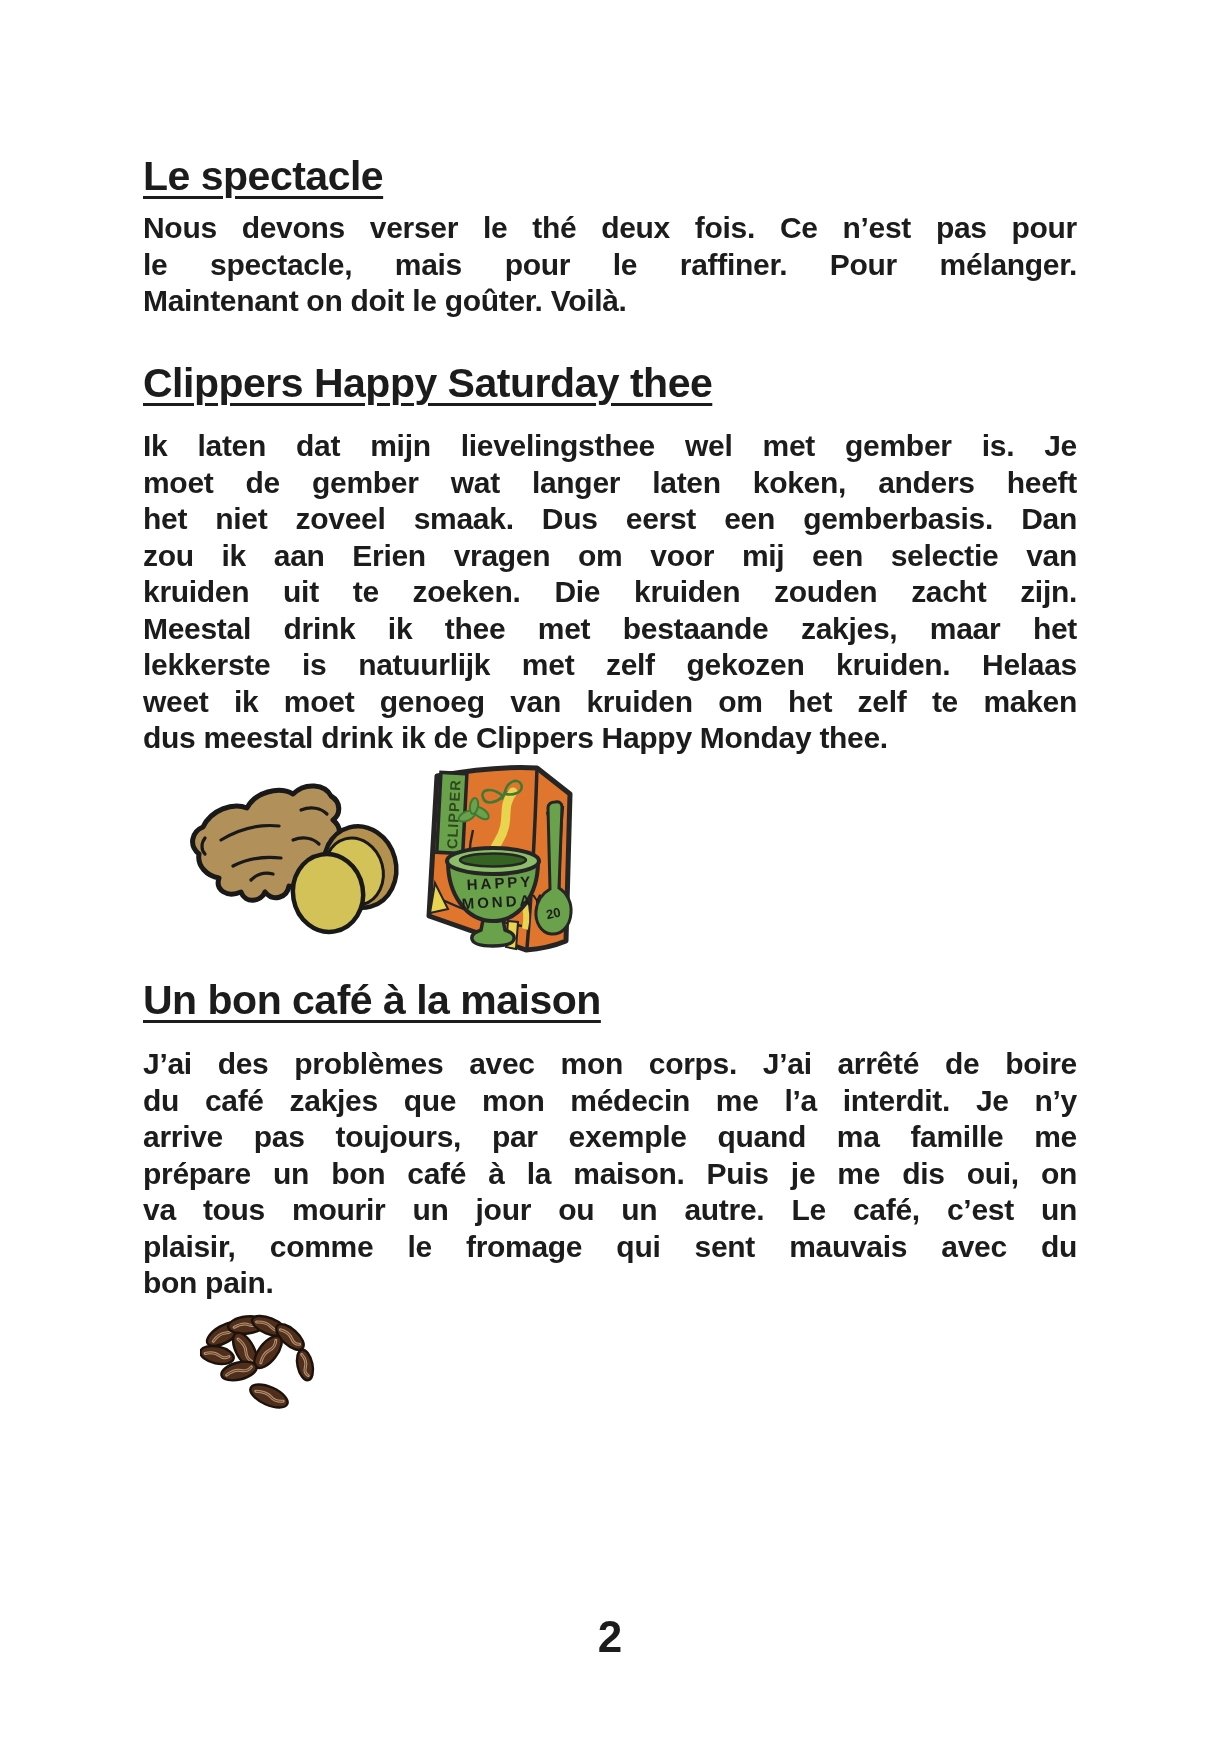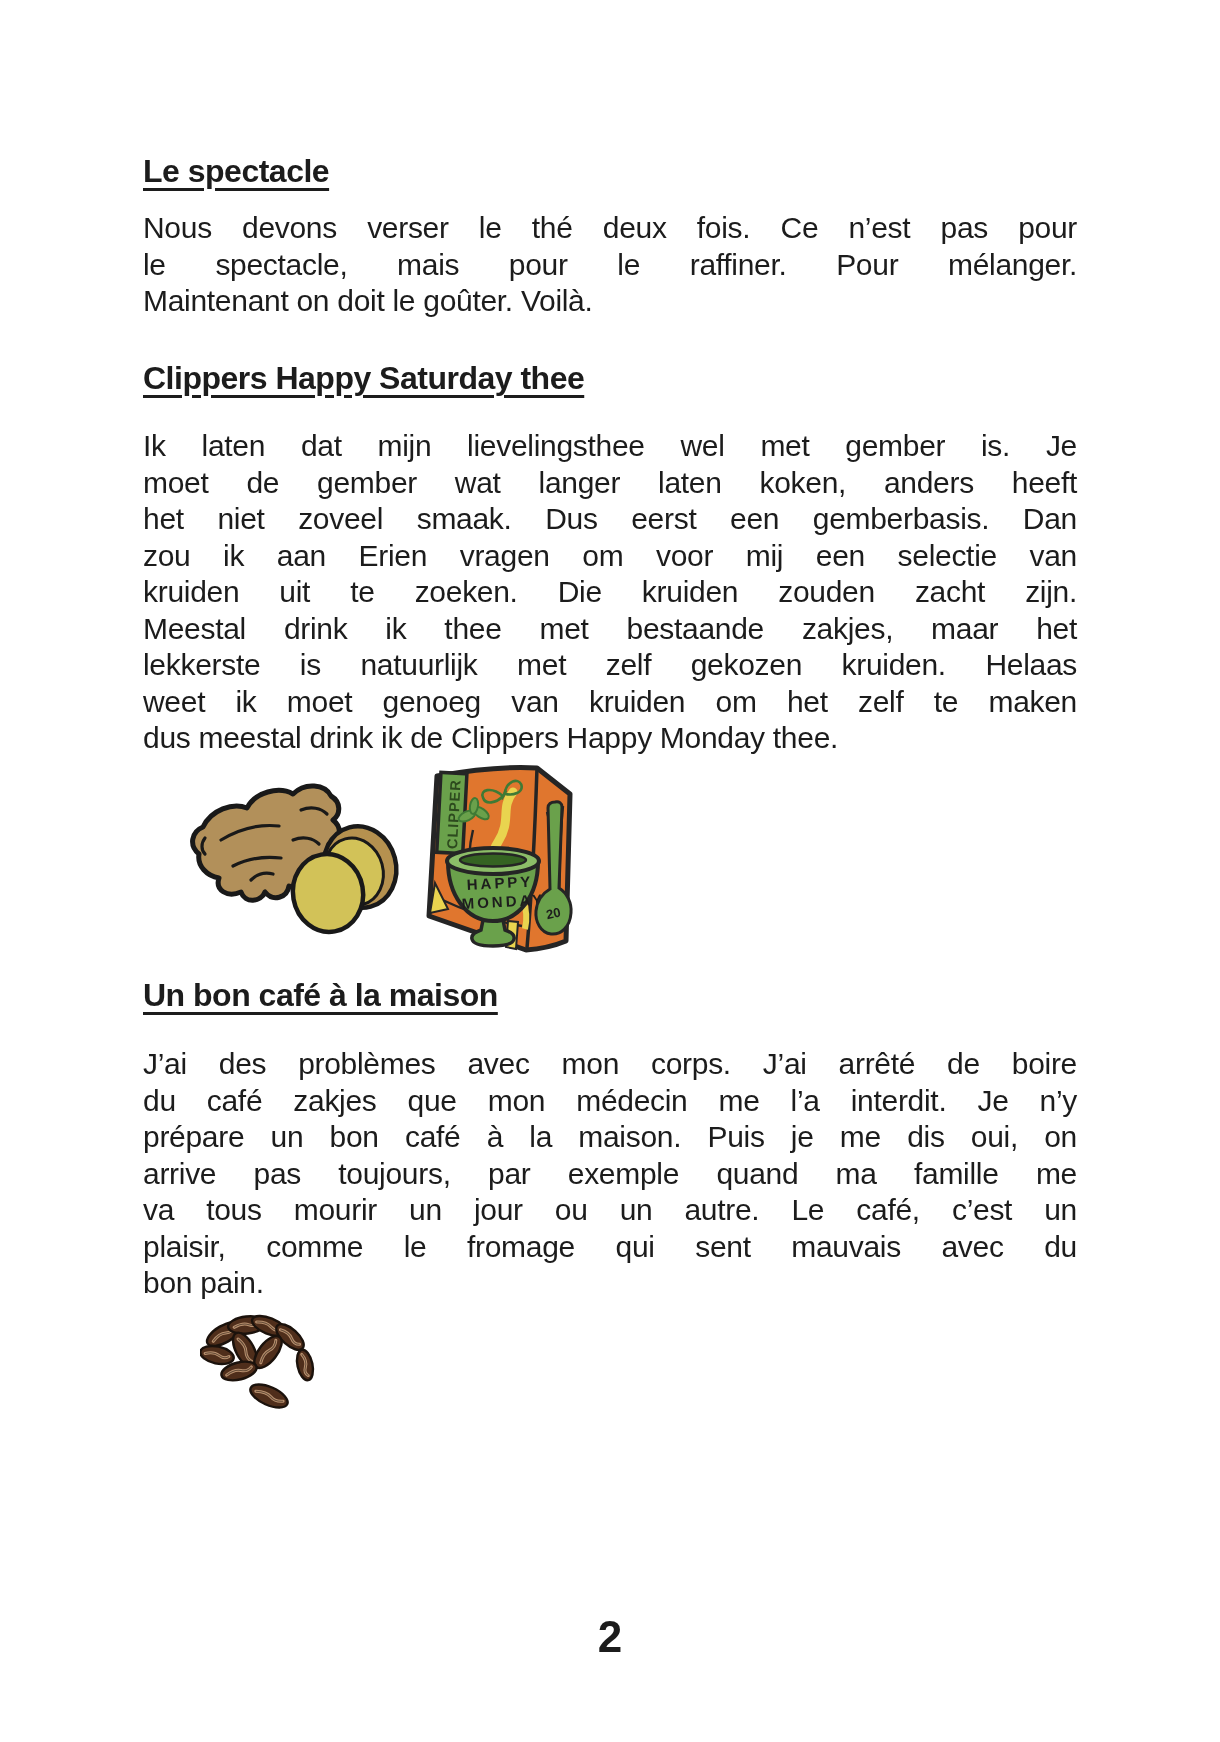--- a/index.html
+++ b/index.html
@@ -3,25 +3,25 @@
 <meta charset="utf-8">
 <style>
   html,body{margin:0;padding:0;}
   body{
     width:1220px;height:1742px;background:#ffffff;position:relative;
     font-family:"Liberation Sans",sans-serif;color:#1c1c1c;overflow:hidden;
   }
   .abs{position:absolute;}
   .col{left:143px;width:934px;}
   .heading{
-    font-size:32px;font-weight:bold;letter-spacing:-0.5px;
+    font-size:41px;font-weight:bold;letter-spacing:-0.5px;
     text-decoration:underline;text-decoration-thickness:3px;text-underline-offset:6px;
     white-space:nowrap;
   }
-  .para{font-size:30px;font-weight:normal;letter-spacing:-0.3px;}
+  .para{font-size:30px;font-weight:bold;letter-spacing:-0.3px;}
   .line{line-height:36.5px;text-align:justify;text-align-last:justify;height:36.5px;overflow:visible;}
   .line-last{line-height:36.5px;text-align:right;text-align-last:left;height:36.5px;}
   .pagenum{left:0;width:1220px;text-align:center;font-size:44px;font-weight:bold;}
   svg text{font-family:"Liberation Sans",sans-serif;font-weight:bold;}
   .pkg-brand{font-size:14.5px;letter-spacing:1px;fill:#2d4a1e;}
   .pkg-label{font-size:15px;letter-spacing:3px;fill:#1d1d1d;}
   .pkg-count{font-size:13px;fill:#1d1d1d;}
 </style>
 </head>
 <body>
@@ -129,22 +129,22 @@
         <text class="pkg-count" x="390" y="168" transform="rotate(-12 397 163)">20</text>
       </g>
     </g>
   </svg>
 
   <div class="abs col heading" style="top:977px">Un bon café à la maison</div>
 
   <div class="abs col para" style="top:1046px">
     <div class="line">J’ai des problèmes avec mon corps. J’ai arrêté de boire</div>
     <div class="line">du café zakjes que mon médecin me l’a interdit. Je n’y</div>
+    <div class="line">arrive pas toujours, par exemple quand ma famille me</div>
     <div class="line">prépare un bon café à la maison. Puis je me dis oui, on</div>
-    <div class="line">arrive pas toujours, par exemple quand ma famille me</div>
     <div class="line">va tous mourir un jour ou un autre. Le café, c’est un</div>
     <div class="line">plaisir, comme le fromage qui sent mauvais avec du</div>
     <div class="line-last">bon pain.</div>
   </div>
 
   <svg class="abs" style="top:1308px;left:200px" width="125" height="105" viewBox="0 0 125 105">
     <g>
       <g transform="translate(24,26) rotate(-30)">
         <ellipse rx="19" ry="8.5" fill="#4f2e1b" stroke="#1b120c" stroke-width="2.4"></ellipse>
         <path d="M-13,1 Q-4,-3 2,0 T14,-1" fill="none" stroke="#b9916f" stroke-width="3" stroke-linecap="round"></path>

